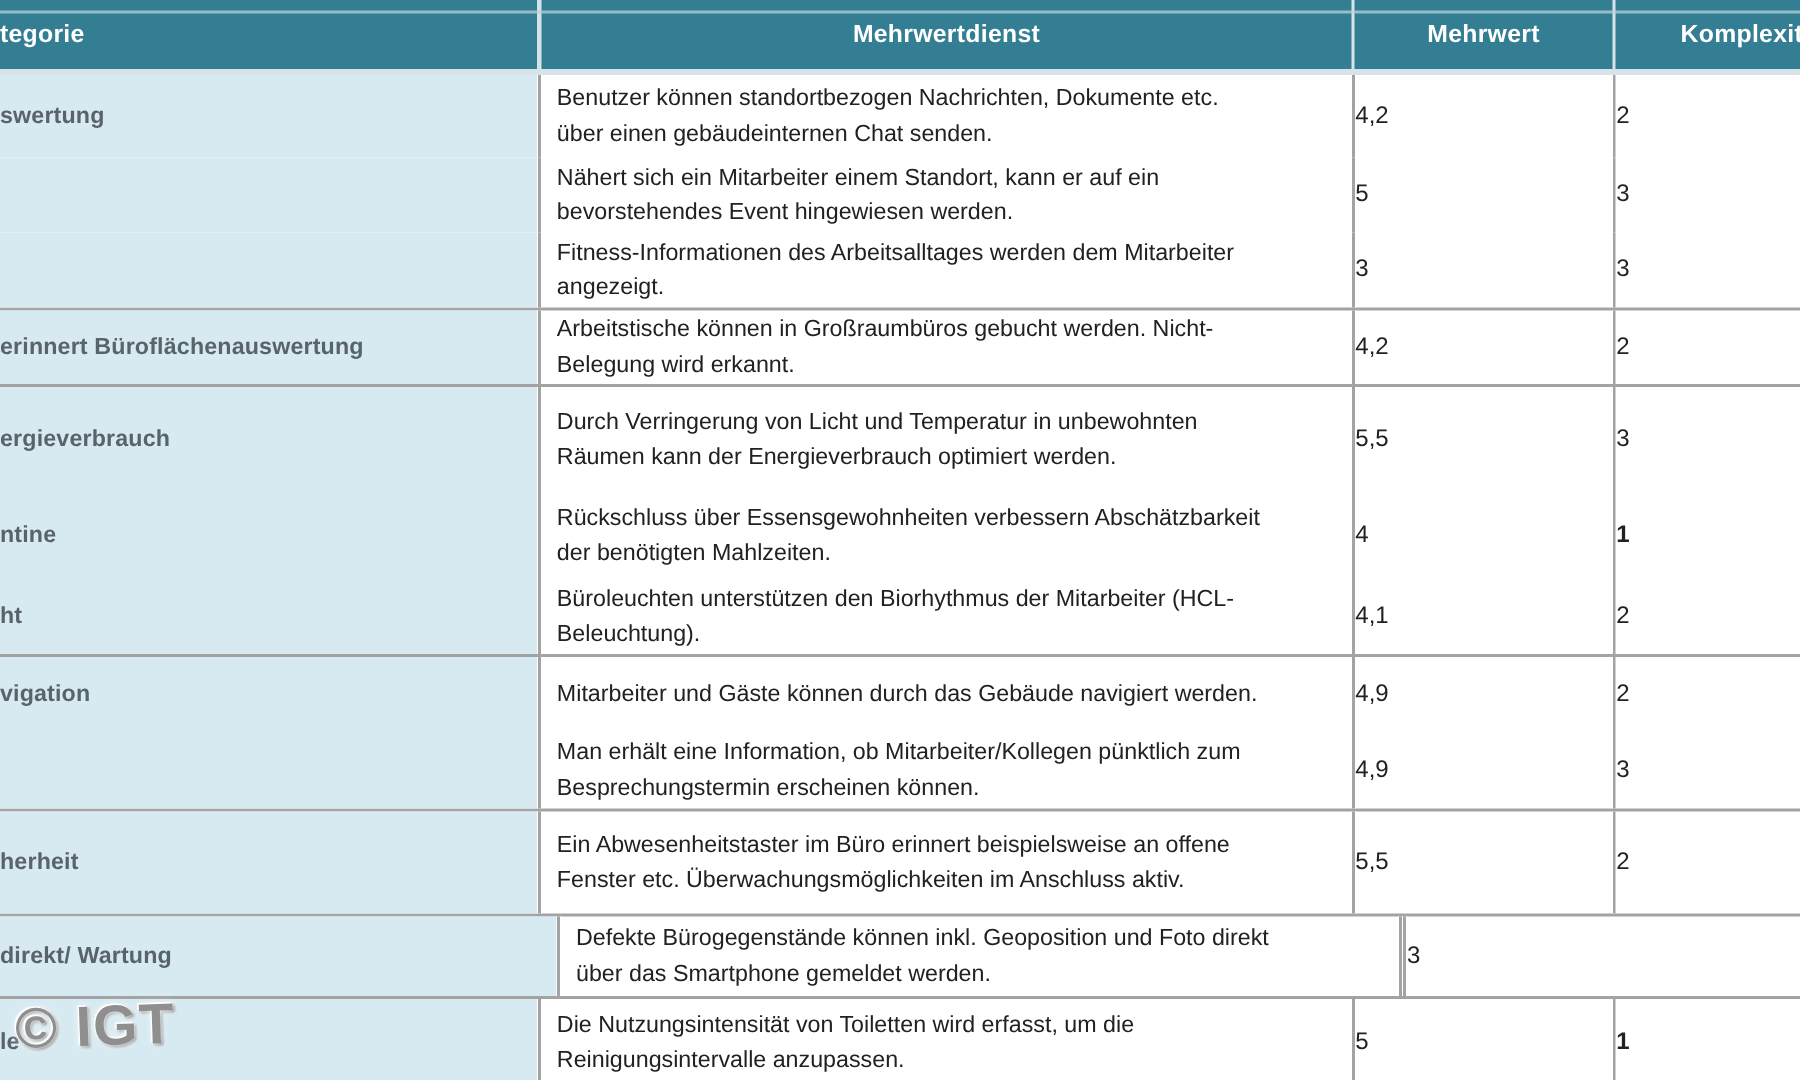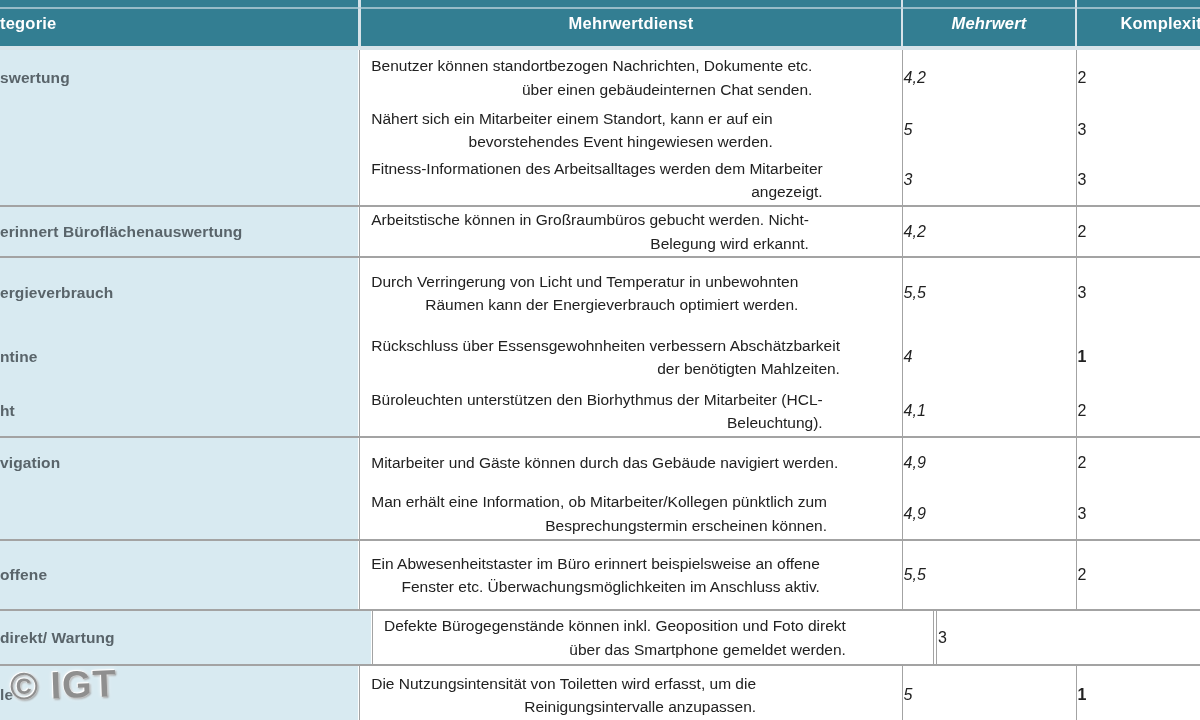--- a/index.html
+++ b/index.html
@@ -22,22 +22,22 @@
   .table{width:1260px;}
   .hrow{display:flex;height:46px;background:var(--header-bg);position:relative;}
   .hrow .topline{position:absolute;left:0;top:7px;width:100%;height:2px;background:#b9d2da;opacity:.75;}
   .hcell{
     display:flex;align-items:center;justify-content:center;
     color:var(--header-text);font-weight:700;font-size:16.5px;letter-spacing:.2px;
   }
   .hgap{width:3px;background:var(--header-gap);}
   .headgap{height:4px;background:var(--header-gap);width:100%;}
   .c1{width:371px;}
-  .c2{width:558px;text-align:right;}
-  .c3{width:177px;font-style:italic;}
+  .c2{width:558px;}
+  .c3{width:177px;}
   .c4{width:189px;}
   .hcell.c1{justify-content:flex-start;padding-left:0;}
   .row{display:flex;box-sizing:border-box;background:#fff;}
   .row.group-start{border-top:2px solid var(--grid-line);}
   .vdiv{
     width:3px;align-self:stretch;
     background:linear-gradient(90deg,#fff 0,#fff .6px,var(--grid-line) .6px,var(--grid-line) 2.4px,#fff 2.4px);
   }
   .cell{display:flex;align-items:center;box-sizing:border-box;}
   .cat-cell{background:var(--category-bg);}
@@ -233,21 +233,21 @@
           <div class="cell num-cell c3">
             <div class="num">4,9</div>
           </div>
           <div class="vdiv"></div>
           <div class="cell num-cell c4">
             <div class="num">3</div>
           </div>
         </div>
         <div class="row group-start" style="height: 70px;">
           <div class="cell cat-cell c1">
-            <div class="cat">offene</div>
+            <div class="cat">herheit</div>
           </div>
           <div class="vdiv"></div>
           <div class="cell svc-cell c2">
             <div class="svc">Ein Abwesenheitstaster im Büro erinnert beispielsweise an offene
 Fenster etc. Überwachungsmöglichkeiten im Anschluss aktiv.</div>
           </div>
           <div class="vdiv"></div>
           <div class="cell num-cell c3">
             <div class="num">5,5</div>
           </div>

